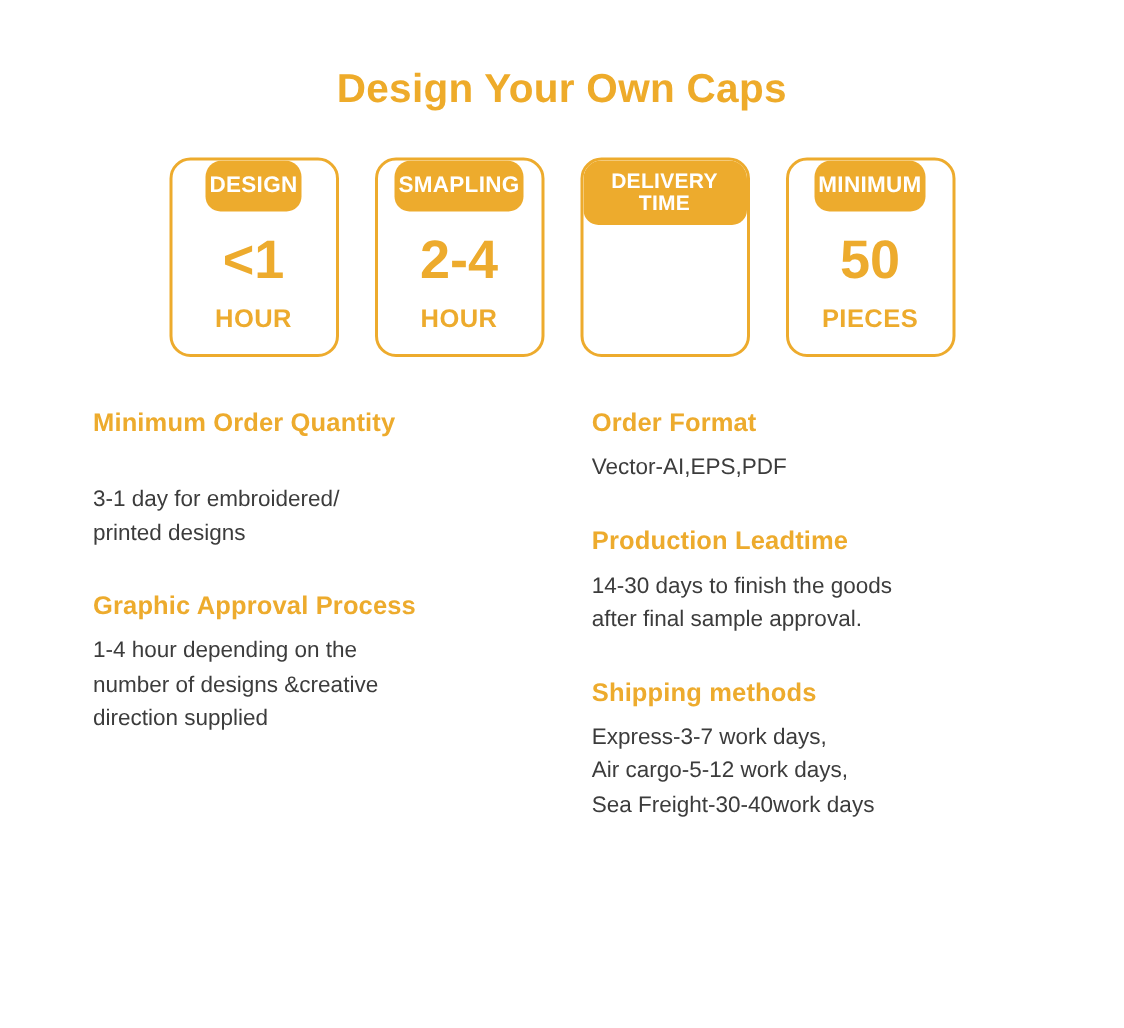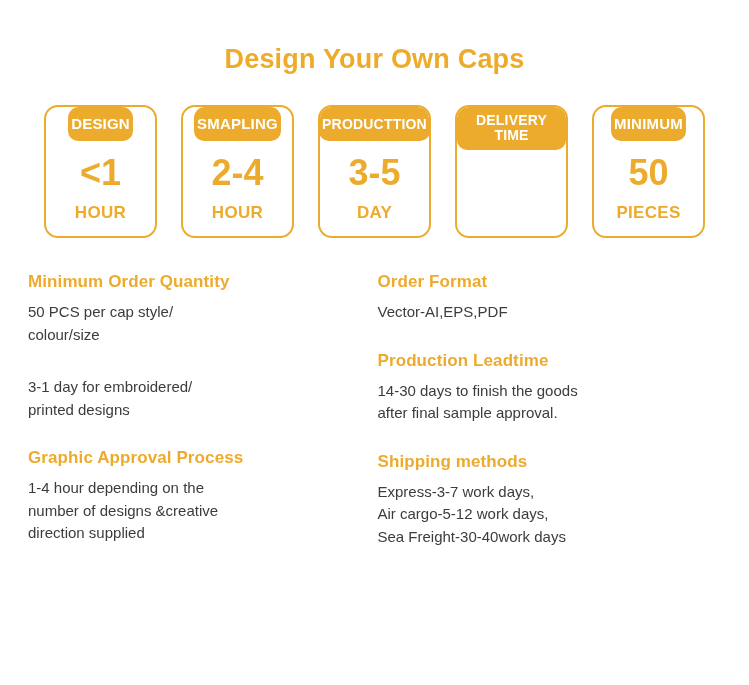--- a/index.html
+++ b/index.html
@@ -82,21 +82,21 @@
     font-weight: bold;
     line-height: 1;
     margin-top: 13px;
     letter-spacing: 0.3px;
   }
   .info {
     display: grid;
     grid-template-columns: 1fr 1fr;
     column-gap: 20px;
     row-gap: 0;
-    padding: 34px 42px 0 28px;
+    padding: 34px 42px 0 62px;
     gap: 20px;
   }
   .info-block { margin-bottom: 27px; }
   .info-h {
     color: #edab2d;
     font-size: 17px;
     font-weight: bold;
     margin: 0 0 9px 0;
     letter-spacing: 0.1px;
   }
@@ -127,49 +127,40 @@
     </div>
 
     <div class="badge">
       <div class="badge-head">SMAPLING</div>
       <div class="badge-body">
         <div class="badge-num">2-4</div>
         <div class="badge-unit">HOUR</div>
       </div>
     </div>
 
-    <div class="badge">
-      <div class="badge-head two-line">PRODUCTTION</div>
-      <div class="badge-body">
-        <div class="badge-num">3-5</div>
-        <div class="badge-unit">DAY</div>
-      </div>
-    </div>
 
     <div class="badge">
       <div class="badge-head two-line">DELIVERY TIME</div>
     </div>
 
     <div class="badge">
       <div class="badge-head">MINIMUM</div>
       <div class="badge-body">
         <div class="badge-num">50</div>
         <div class="badge-unit">PIECES</div>
       </div>
     </div>
 
   </div>
 
   <div class="info">
 
     <div class="col-left">
       <div class="info-block">
         <p class="info-h">Minimum Order Quantity</p>
-        <p class="info-p">50 PCS per cap style/
-colour/size</p>
       </div>
       <div class="info-block">
         <p class="info-p">3-1 day for embroidered/
 printed designs</p>
       </div>
       <div class="info-block">
         <p class="info-h">Graphic Approval Process</p>
         <p class="info-p">1-4 hour depending on the
 number of designs &amp;creative
 direction supplied</p>

